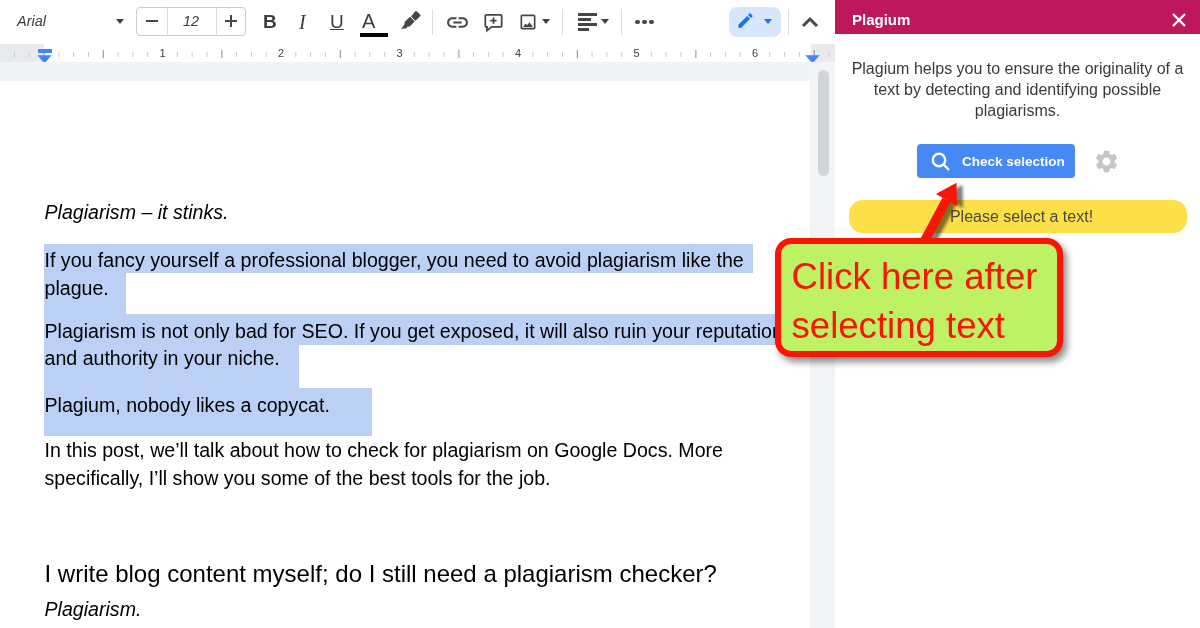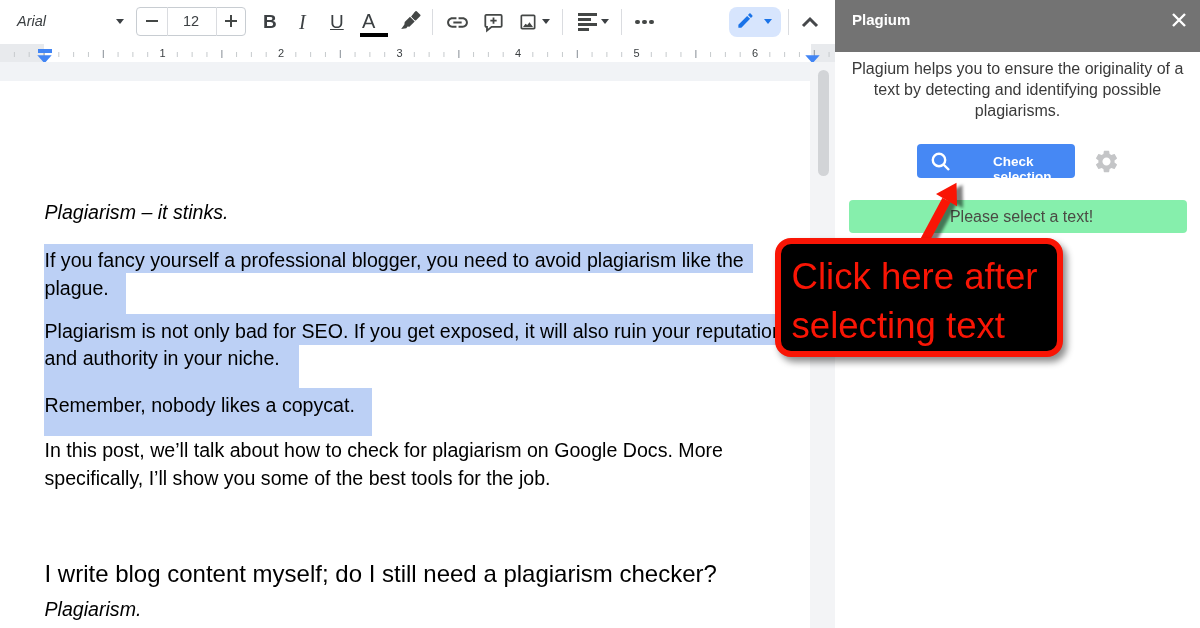--- a/index.html
+++ b/index.html
@@ -14,43 +14,43 @@
   
   #docband { position:absolute; left:0; top:62px; width:810px; height:19px; background:#f1f3f6; }
   #page { position:absolute; left:0; top:81px; width:810px; height:547px; background:#fff; overflow:hidden; }
   .hl { position:absolute; background:#bcd0f5; }
   .dl { position:absolute; font-size:19.6px; line-height:19.6px; white-space:nowrap; color:#000000; }
   
   #strip { position:absolute; left:810px; top:62px; width:25px; height:566px; background:#f3f4f6; }
   #thumb { position:absolute; left:8px; top:8px; width:11px; height:106px; background:#d2d4d7; border-radius:5.5px; }
   
   #sidebar { position:absolute; left:835px; top:0; width:365px; height:628px; background:#fff; }
-  #sbhead { position:absolute; left:0; top:0; width:365px; height:52px; background:#737373; }
+  #sbhead { position:absolute; left:0; top:0; width:365px; height:34px; background:#be185d; }
   #sbhead .t { position:absolute; left:17px; top:11px; color:#fff; font-size:15px; font-weight:bold; }
   #sbpara { position:absolute; left:0; top:57.5px; width:365px; text-align:center; font-size:16px; line-height:21.3px; color:#3a3a3a; }
   #checkbtn { position:absolute; left:82px; top:144px; width:158px; height:34px; background:#4688f4; border-radius:4px; }
-  #checkbtn .t { position:absolute; left:45px; top:10px; color:#fff; font-size:13.5px; font-weight:bold;margin-left:31px; }
-  #orange { position:absolute; left:14px; top:200px; width:338px; height:33px; background:#86efac; border-radius:4px; }
+  #checkbtn .t { position:absolute; left:45px; top:10px; color:#fff; font-size:13.5px; font-weight:bold; }
+  #orange { position:absolute; left:14px; top:200px; width:338px; height:33px; background:#fde047; border-radius:14px; }
   #orange .t { position:absolute; width:100%; text-align:center; top:8px; padding-left:7px; font-size:16px; color:#4a4a44; }
   
-  #redbox { position:absolute; left:774.5px; top:238px; width:288.5px; height:118.5px; background:#000000; border:6.5px solid #f91505; border-radius:16px; box-shadow:4px 5px 7px rgba(0,0,0,0.45); }
+  #redbox { position:absolute; left:774.5px; top:238px; width:288.5px; height:118.5px; background:#bef264; border:6.5px solid #f91505; border-radius:16px; box-shadow:4px 5px 7px rgba(0,0,0,0.45); }
   #redbox .t { position:absolute; left:11px; top:8px; font-size:36.6px; line-height:49px; color:#f91505; white-space:nowrap; }
 </style>
 </head>
 <body>
 
   <div id="toolbar">
     <div class="tbtxt" style="left:17px; top:13px; font-size:14.5px;font-style:italic;">Arial</div>
     <div class="tri" style="left:116px; top:19px;"></div>
 
     <div class="abs" style="left:136px; top:7px; width:110px; height:29px; border:1px solid #c8cdd2; border-radius:4px;"></div>
     <div class="abs" style="left:167px; top:7px; width:1px; height:29px; background:#dadce0;"></div>
     <div class="abs" style="left:216px; top:7px; width:1px; height:29px; background:#dadce0;"></div>
     <div class="abs" style="left:146px; top:20px; width:12px; height:2px; background:#444746;"></div>
-    <div class="tbtxt" style="left:183px; top:13px; font-size:14.5px;">12</div>
+    <div class="tbtxt" style="left:183px; top:13px; font-size:14.5px;font-style:italic;">12</div>
     <svg class="abs" style="left:224px; top:14px;" width="14" height="14" viewBox="0 0 14 14">
       <path d="M6 1h2v5h5v2H8v5H6V8H1V6h5z" fill="#444746"></path>
     </svg>
 
     <div class="tbtxt" style="left:263px; top:12px; font-size:19px; line-height:19px; font-weight:bold;">B</div>
     <div class="tbtxt" style="left:299px; top:11.5px; font-size:20px; line-height:20px; font-style:italic; font-family:'Liberation Serif',serif;">I</div>
     <div class="tbtxt" style="left:330px; top:12px; font-size:19px; line-height:19px; text-decoration:underline;">U</div>
 
     <div class="tbtxt" style="left:362px; top:10.5px; font-size:20px; line-height:20px;">A</div>
     <div class="abs" style="left:360px; top:33px; width:28px; height:3.5px; background:#000;"></div>
@@ -179,21 +179,21 @@
     <div class="hl" style="left:44px; top:192px; width:82px;  height:41px;"></div>
     <div class="hl" style="left:44px; top:233px; width:732px; height:31px;"></div>
     <div class="hl" style="left:44px; top:264px; width:255px; height:43px;"></div>
     <div class="hl" style="left:44px; top:307px; width:328px; height:48px;"></div>
 
     <div class="dl" style="left:44.5px; top:122px; font-style:italic;">Plagiarism – it stinks.</div>
     <div class="dl" style="left:44.5px; top:170px;">If you fancy yourself a professional blogger, you need to avoid plagiarism like the</div>
     <div class="dl" style="left:44.5px; top:198px;">plague.</div>
     <div class="dl" style="left:44.5px; top:240.5px;">Plagiarism is not only bad for SEO. If you get exposed, it will also ruin your reputation</div>
     <div class="dl" style="left:44.5px; top:268px;">and authority in your niche.</div>
-    <div class="dl" style="left:44.5px; top:315px;">Remember, nobody likes a copycat.</div>
+    <div class="dl" style="left:44.5px; top:315px;">Plagium, nobody likes a copycat.</div>
     <div class="dl" style="left:44.5px; top:388px;">specifically, I’ll show you some of the best tools for the job.</div>
     <div class="dl" style="left:44.5px; top:360px;">In this post, we’ll talk about how to check for plagiarism on Google Docs. More</div>
     <div class="dl" style="left:44.5px; top:483px; font-weight:normal; font-size:24px;">I write blog content myself; do I still need a plagiarism checker?</div>
     <div class="dl" style="left:44.5px; top:519px; font-style:italic;">Plagiarism.</div>
   </div>
 
   <div id="strip">
     <div id="thumb"></div>
   </div>
 

